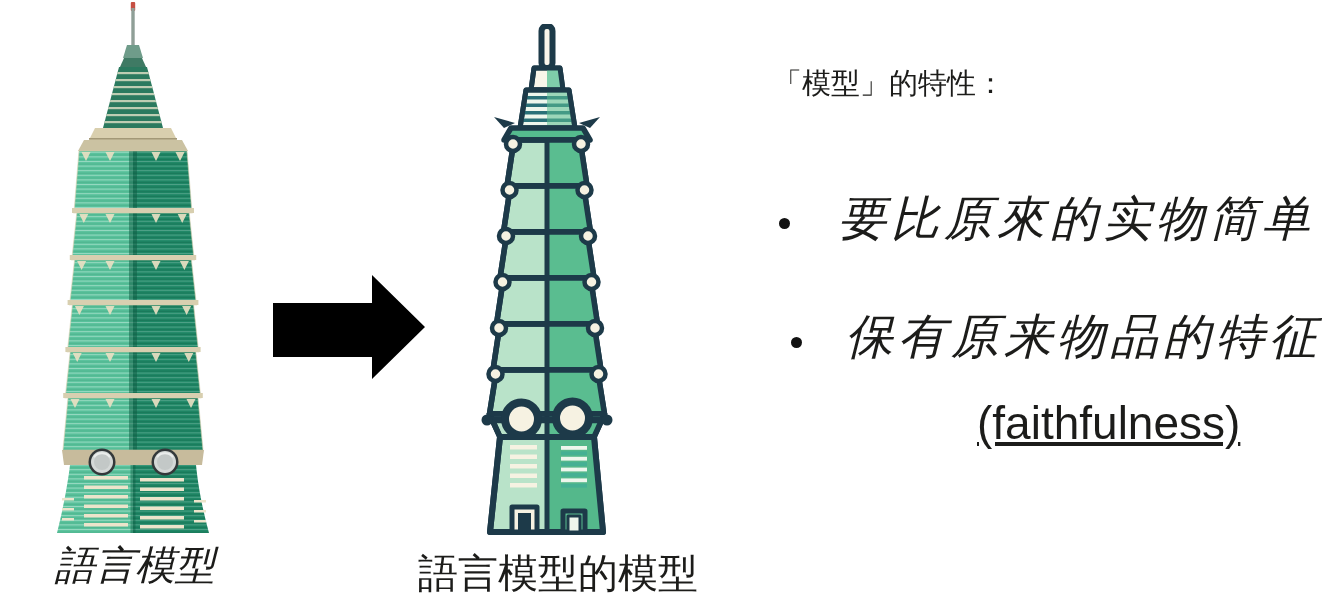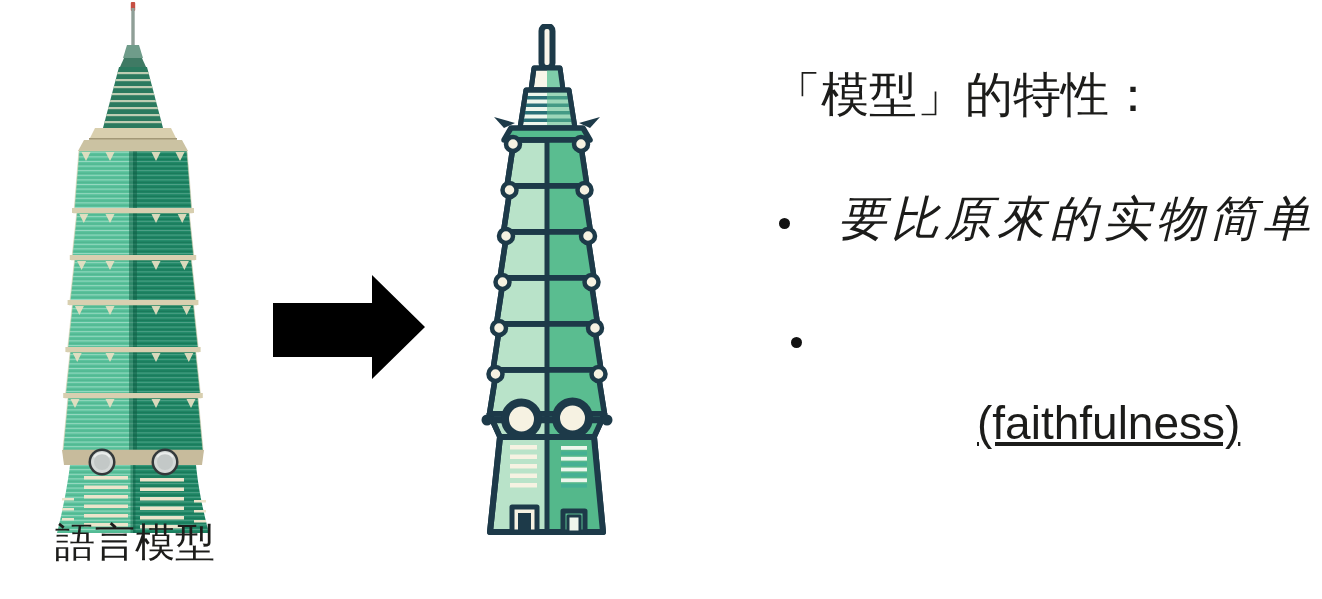--- a/index.html
+++ b/index.html
@@ -2,21 +2,21 @@
 <html><head>
 <meta charset="utf-8">
 <style>
   html,body{margin:0;padding:0;background:#fff;}
   #canvas{
     position:relative;width:1322px;height:599px;background:#ffffff;overflow:hidden;
     font-family:"Liberation Sans","DejaVu Sans",sans-serif;color:#1c1c1a;
   }
   .abs{position:absolute;}
   .caption{white-space:nowrap;text-align:center;font-size:40px;letter-spacing:0px;line-height:1.2;}
-  .notes-title{font-size:48px;line-height:1.2;white-space:nowrap;}
+  .notes-title{font-size:29px;line-height:1.2;white-space:nowrap;}
   .bullet-text{font-size:48px;letter-spacing:5px;line-height:1.2;white-space:nowrap;font-style:italic;}
   .bullet-dot{width:11px;height:11px;border-radius:50%;background:#121212;}
   .annotation{font-size:46px;line-height:1.2;white-space:nowrap;}
   svg{display:block;}
 </style>
 </head>
 <body>
 
 <div id="canvas">
 
@@ -112,21 +112,21 @@
 
       <g>
         <path fill="#ece4cb" d="M54 476 H98 V479.4 H54 Z M54 485.5 H98 V488.9 H54 Z M54 495 H98 V498.4 H54 Z
           M54 504.5 H98 V507.9 H54 Z M54 514 H98 V517.4 H54 Z M54 523 H98 V526.4 H54 Z
           M110 478 H154 V481.4 H110 Z M110 487.5 H154 V490.9 H110 Z M110 497 H154 V500.4 H110 Z
           M110 506.5 H154 V509.9 H110 Z M110 516 H154 V519.4 H110 Z M110 525 H154 V528.4 H110 Z
           M32 498 H44 V500.6 H32 Z M32 508 H44 V510.6 H32 Z M32 518 H44 V520.6 H32 Z
           M164 500 H176 V502.6 H164 Z M164 510 H176 V512.6 H164 Z M164 520 H176 V522.6 H164 Z"></path>
       </g>
     </svg>
-    <div class="abs caption" style="left:0;top:518px;width:210px;">語言模型</div>
+    <div class="abs caption" style="left:0;top:541px;width:210px;font-style:italic;">語言模型</div>
   </div>
 
   <svg class="abs" style="left:270px;top:270px;" width="158" height="112" viewBox="0 0 158 112" role="img">
     <polygon points="3,33 102,33 102,5 155,57 102,109 102,87 3,87" fill="#000000"></polygon>
   </svg>
 
   <div class="abs" style="left:410px;top:0;width:296px;height:599px;">
     <svg class="abs" style="left:47px;top:24px;" width="195" height="512" viewBox="0 0 195 512" role="img">
       <defs>
           <clipPath id="cclip">
@@ -249,23 +249,25 @@
             <rect x="55" y="483" width="25" height="25" fill="#f6f2e2" stroke="#1d3a49" stroke-width="5"></rect>
             <rect x="61" y="489" width="13" height="19" fill="#1d3a49"></rect>
           </g>
           <g>
             <rect x="106" y="487" width="22" height="21" fill="#5abd90" stroke="#1d3a49" stroke-width="5"></rect>
             <rect x="111" y="492" width="12" height="16" fill="#eef6ec" stroke="#1d3a49" stroke-width="3"></rect>
           </g>
         </g>
       </g>
     </svg>
+    <div class="abs caption" style="left:0;top:549px;width:296px;">語言模型的模型</div>
   </div>
 
   <div class="abs notes-title" style="left:773px;top:66px;">「模型」的特性：</div>
 
   <div class="abs bullet-dot" style="left:779px;top:218px;"></div>
   <div class="abs bullet-text" style="left:838px;top:190px;">要比原來的实物简单</div>
 
   <div class="abs bullet-dot" style="left:791px;top:337px;"></div>
+  <div class="abs bullet-text" style="left:845px;top:308px;">保有原来物品的特征</div>
 
   <div class="abs annotation" style="left:977px;top:396px;text-decoration:underline;">(faithfulness)</div>
 </div>
 
 </body></html>

